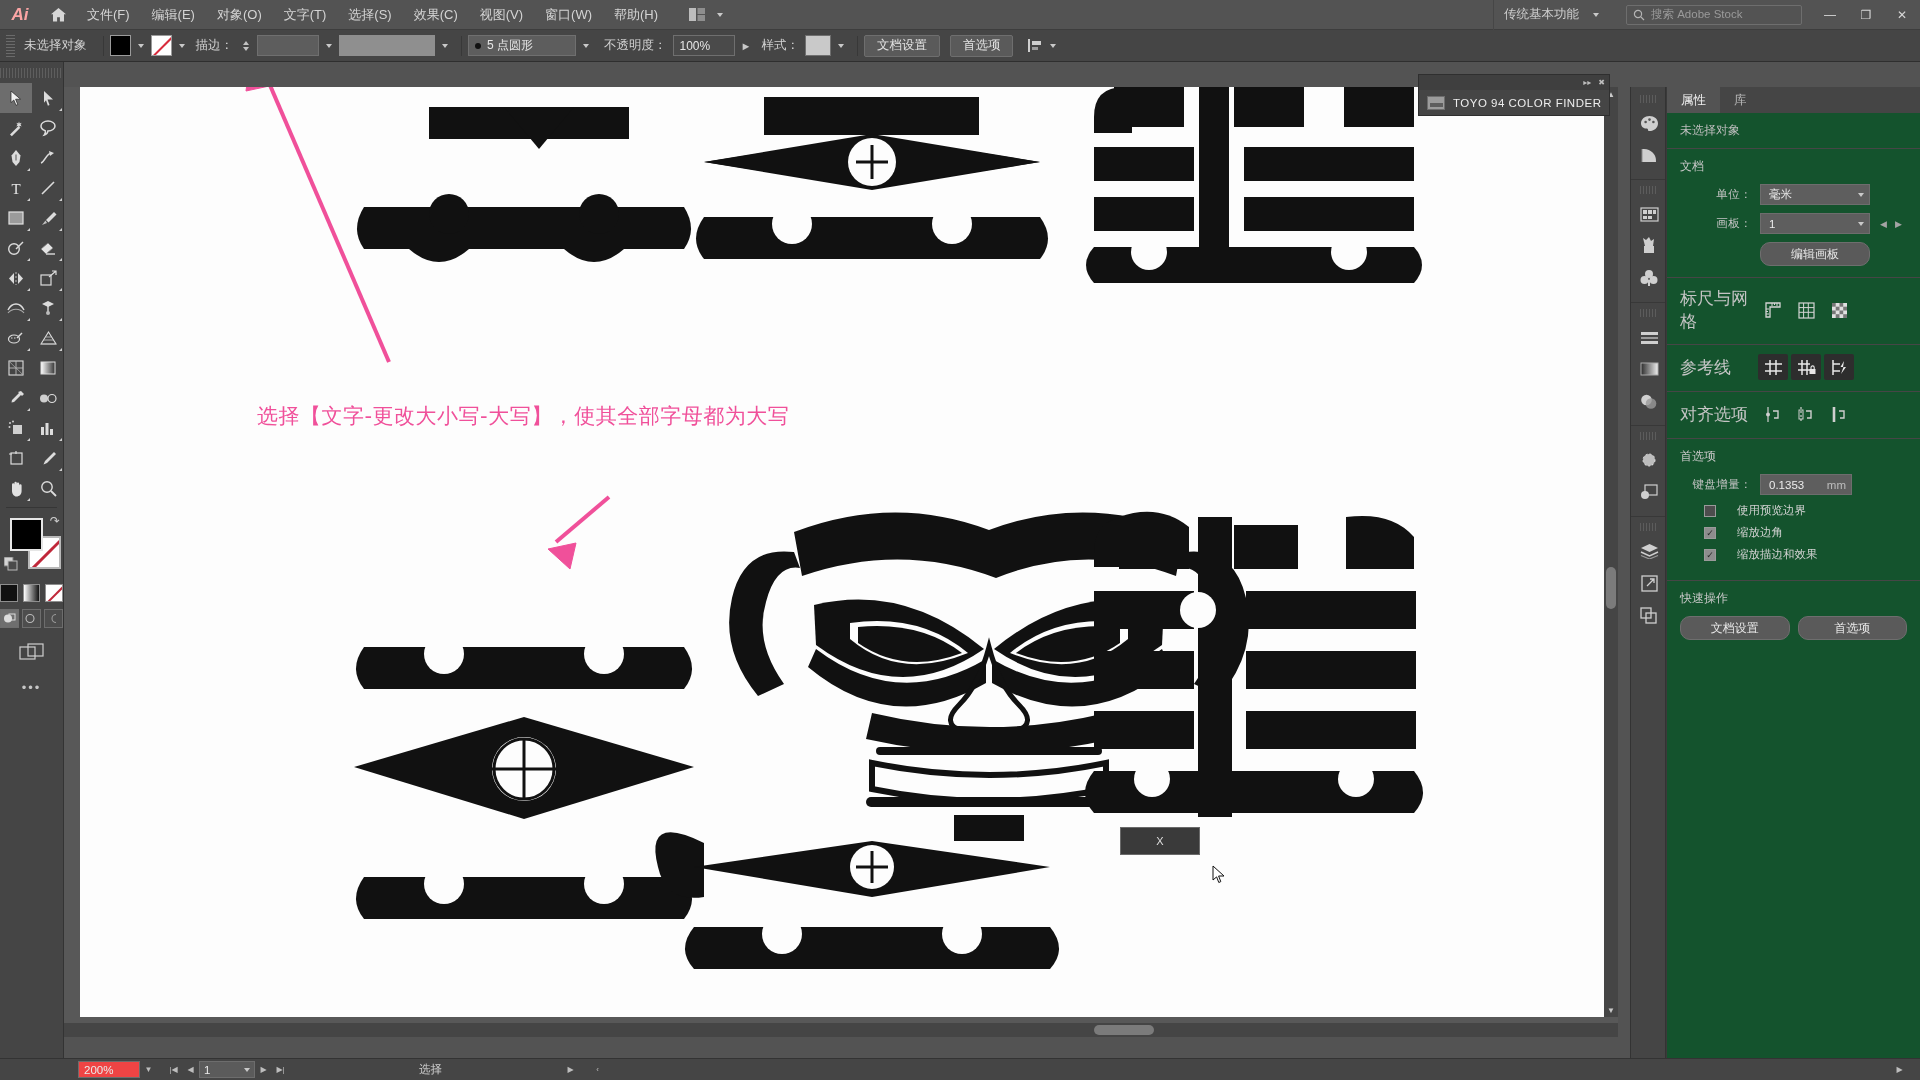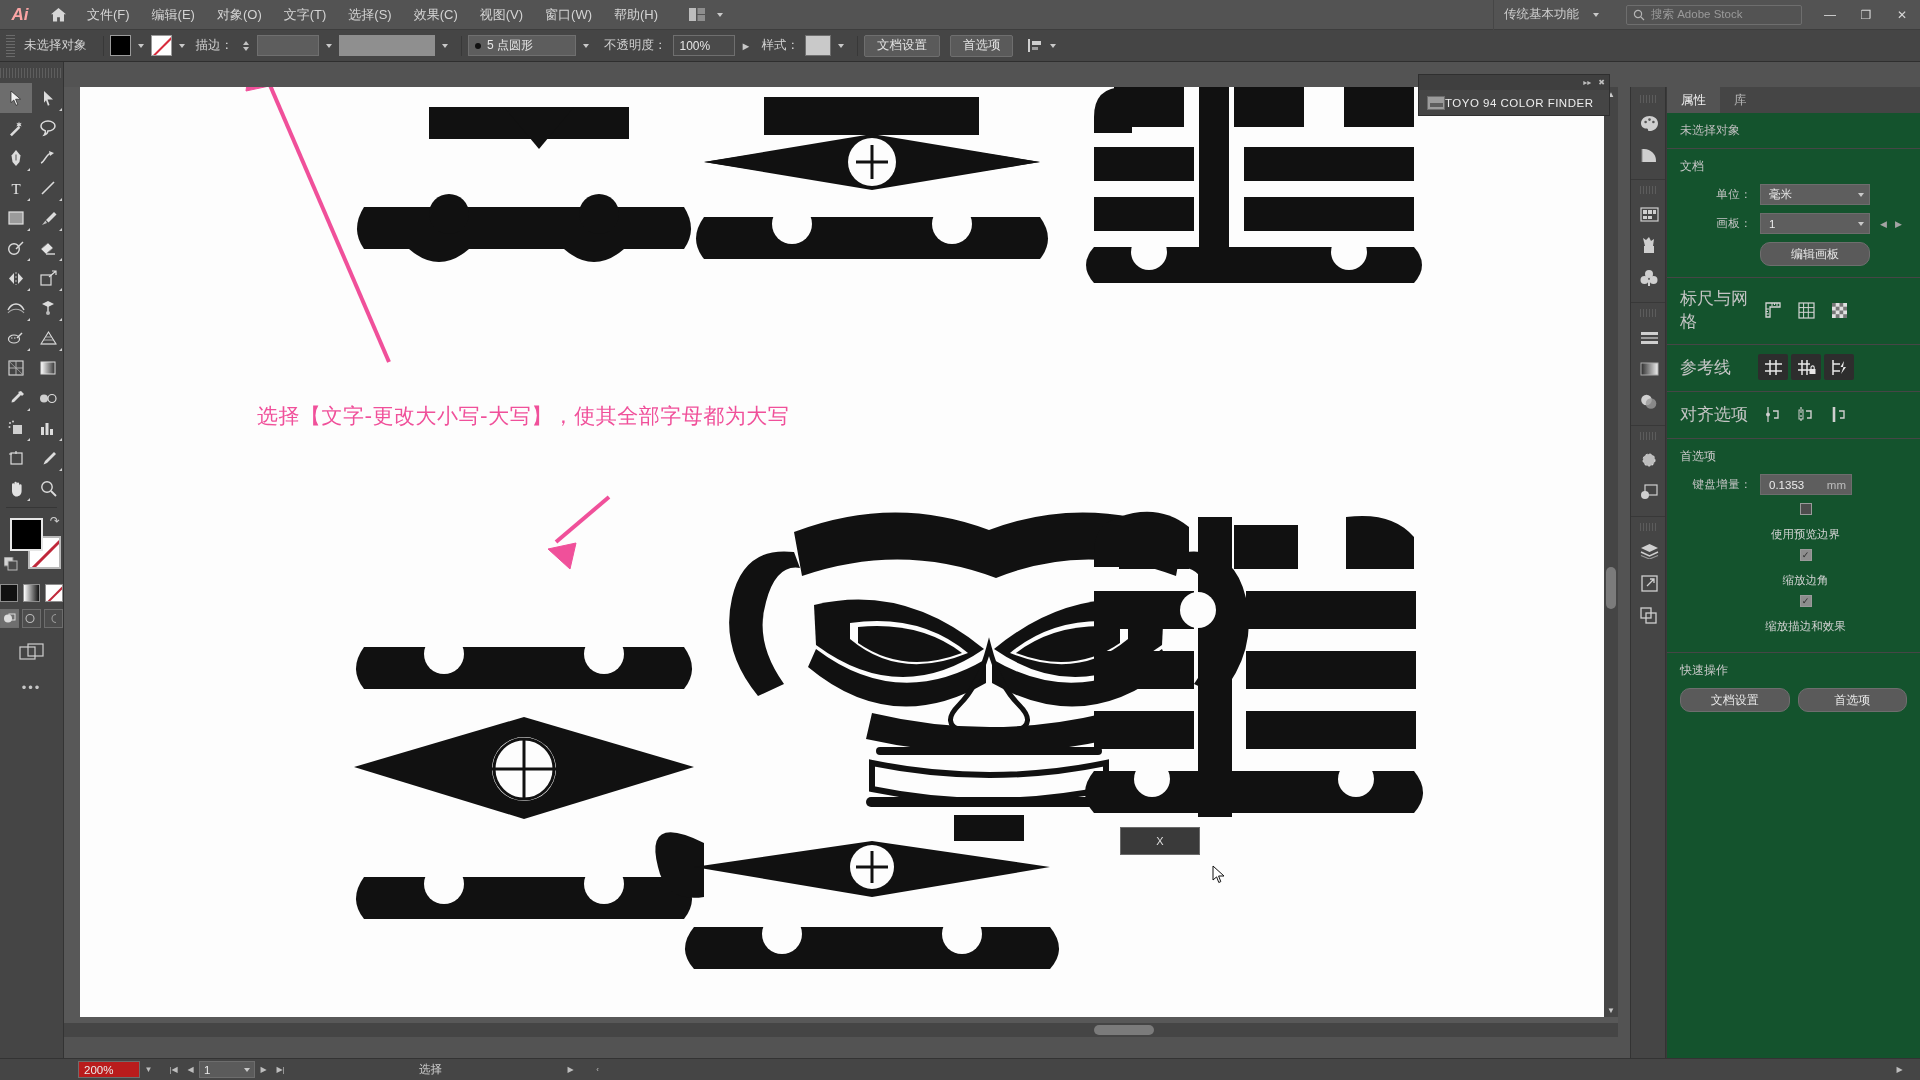--- a/index.html
+++ b/index.html
@@ -108,21 +108,21 @@
   .tooltip-box { position:absolute; left:1056px; top:740px; width:80px; height:28px;
      background:#3a3a3a; border:1px solid #6a6a6a; display:flex; align-items:center; justify-content:center;
      color:#ddd; font-size:11px; }
   .cursor-ico { position:absolute; left:1148px; top:778px; }
 
   
   .toyo { position:absolute; left:1418px; top:74px; width:192px; height:42px; background:#454545;
      border:1px solid #2f2f2f; }
   .toyo-bar { height:15px; background:#3f3f3f; display:flex; align-items:center; justify-content:flex-end;
      padding-right:4px; gap:7px; color:#bdbdbd; font-size:8px; }
-  .toyo-body { height:26px; display:flex; align-items:center; padding-left:8px; }
+  .toyo-body { height:26px; display:flex; align-items:center; gap:8px; padding-left:8px; }
   .toyo-ico { width:18px; height:14px; background:#9c9c9c; border:1px solid #6d6d6d; position:relative; }
   .toyo-ico:after{content:"";position:absolute;left:2px;bottom:2px;width:13px;height:4px;background:#5e5e5e;}
   .toyo-title { font-size:11.5px; color:#ededed; letter-spacing:.5px; }
 
   
   .dockstrip { position:absolute; right:254px; top:87px; width:36px; height:993px; background:#454545;
      border-left:1px solid #333; border-right:1px solid #333; padding-top:4px; }
   .ds-group { padding:4px 0 6px; }
   .ds-grip { height:8px; background:repeating-linear-gradient(to right,#6f6f6f 0 1px,transparent 1px 3px);
      opacity:.55; margin:0 9px 4px; }
@@ -144,31 +144,31 @@
      display:flex; align-items:center; justify-content:space-between; padding:0 5px 0 8px; font-size:11.5px; color:#ebebeb; }
   .p-field .caret { margin:0; }
   .p-nav { display:flex; gap:8px; margin-left:10px; color:#a4a4a4; font-size:9px; }
   .p-btn { height:24px; background:#5a5a5a; border:1px solid #6e6e6e; border-radius:10px;
      display:flex; align-items:center; justify-content:center; font-size:12px; color:#e8e8e8; }
   .wide-btn { width:110px; margin-left:80px; }
   .icn-row { display:flex; align-items:center; }
   .icn-lab { font-size:17px; color:#c4c4c4; width:78px; }
   .icn-cell { width:30px; height:26px; display:flex; align-items:center; justify-content:center; margin-right:3px; border-radius:2px;}
   .icn-cell.on { background:#2d2d2d; }
-  .p-chk { display:flex; align-items:center; gap:12px; margin-bottom:7px; font-size:11.5px; color:#d3d3d3;flex-direction:column; }
+  .p-chk { display:flex; align-items:center; gap:21px; margin-bottom:7px; font-size:11.5px; color:#d3d3d3; }
   .box { width:12px; height:12px; border:1px solid #9a9a9a; background:#4d4d4d; display:flex;
      align-items:center; justify-content:center; font-size:9px; color:#eee; }
   .box.ck { background:#8d8d8d; color:#2a2a2a; }
   .qa-row { display:flex; gap:8px; }
   .qa-btn { flex:1; height:24px; }
 
   
   .statusbar { position:absolute; left:0; bottom:0; width:1920px; height:22px; background:#454545;
      border-top:1px solid #333; display:flex; align-items:center; font-size:11.5px; color:#ccc; }
-  .sb-zoom { width:62px; height:17px; background:#b91c1c; border:1px solid #6d6d6d; margin-left:78px;
+  .sb-zoom { width:62px; height:17px; background:#ef4444; border:1px solid #6d6d6d; margin-left:78px;
      display:flex; align-items:center; padding:0 5px; color:#eaeaea; }
   .sb-ctl { width:17px; height:17px; display:flex; align-items:center; justify-content:center; color:#bdbdbd; font-size:8px;}
   .sb-page { width:56px; height:17px; background:#5b5b5b; border:1px solid #6d6d6d;
      display:flex; align-items:center; justify-content:space-between; padding:0 4px; color:#eaeaea;}
   .sb-tool { margin-left:130px; color:#d0d0d0; }
   .sb-right { margin-left:auto; display:flex; gap:12px; padding-right:12px; color:#bdbdbd; }
 
   
   svg.overlay { position:absolute; left:0; top:0; pointer-events:none; }
 </style>

